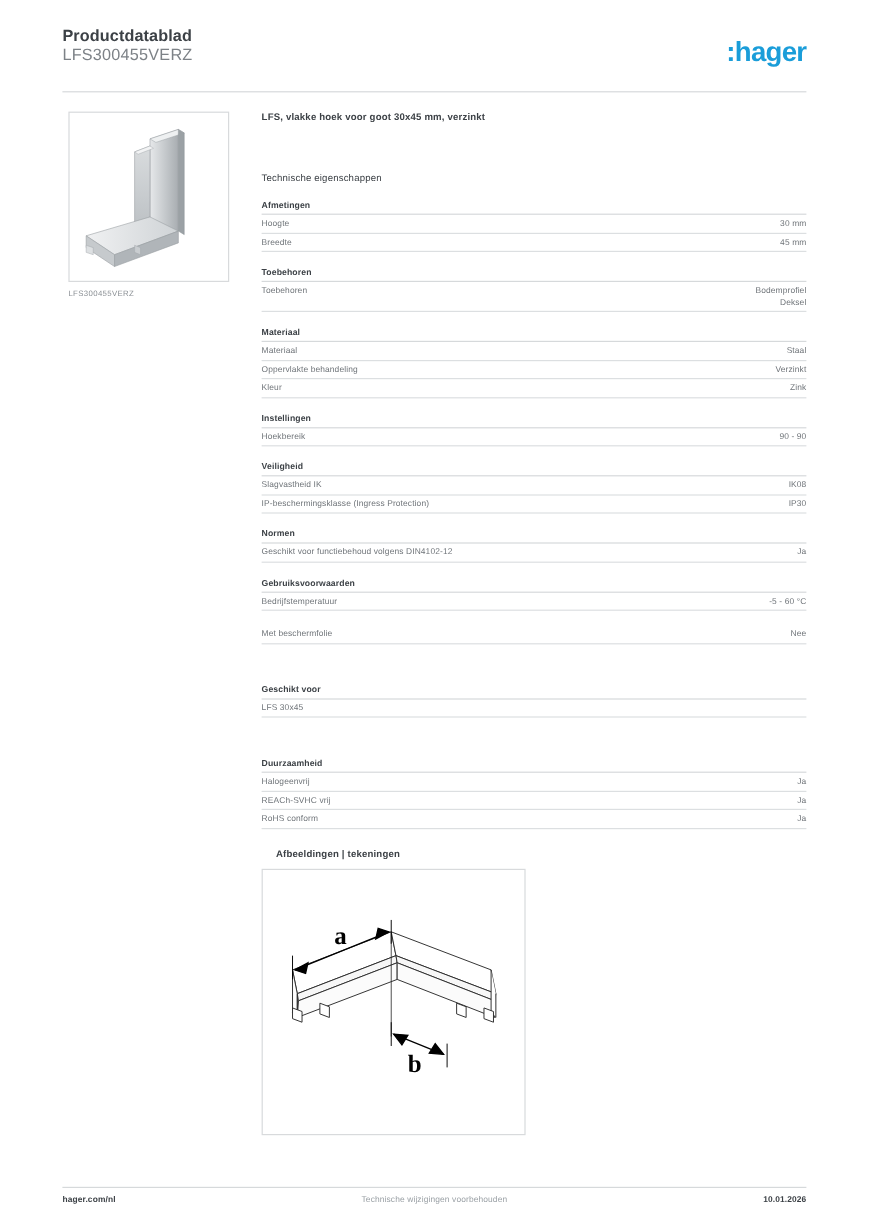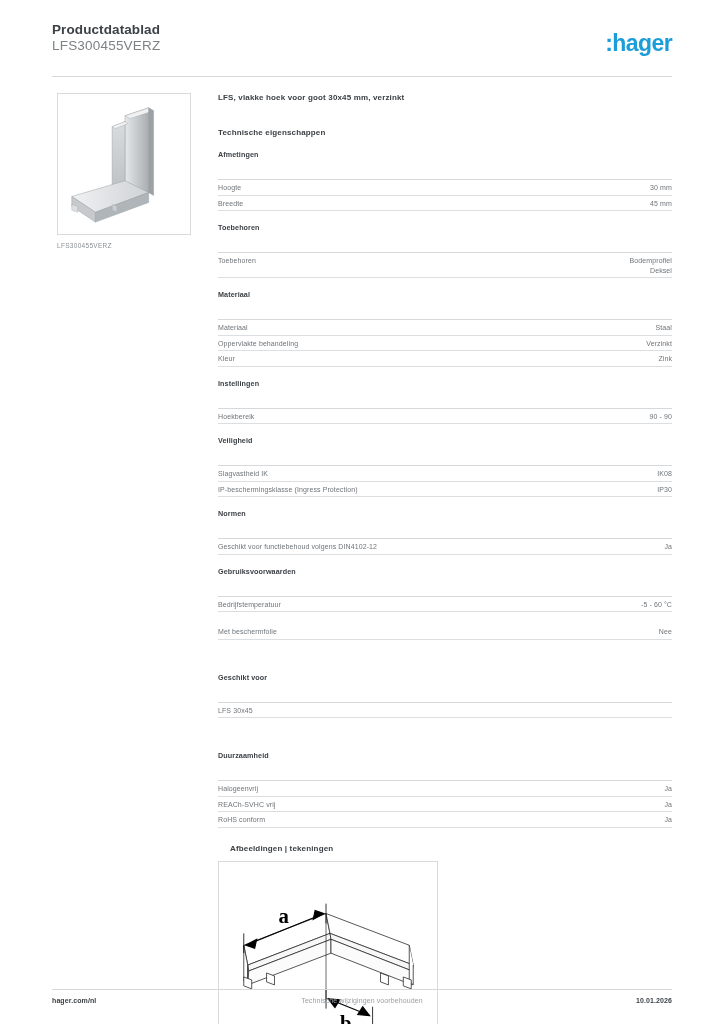--- a/index.html
+++ b/index.html
@@ -95,38 +95,38 @@
     position: absolute;
     left: 218px;
     top: 93px;
     width: 454px;
   }
   .product-name {
     font-size: 8px;
     font-weight: bold;
     color: #3c4146;
     letter-spacing: 0.15px;
-    margin: 0 0 26px 0;
+    margin: 0 0 42px 0;
   }
   .section-title {
     font-size: 8px;
-    font-weight: bold;
+    font-weight: normal;
     color: #3c4146;
     letter-spacing: 0.15px;
     margin: 0 0 13px 0;
   }
   .group {
     margin-bottom: 12px;
   }
   .group-title {
     font-size: 7.2px;
     font-weight: bold;
     color: #3c4146;
     letter-spacing: 0.1px;
-    padding-bottom: 20px;
+    padding-bottom: 3px;
     border-bottom: 1px solid #d6d9db;
   }
   .row {
     display: flex;
     justify-content: space-between;
     align-items: flex-start;
     border-bottom: 1px solid #dcdfe1;
     padding: 3px 0 2px 0;
     min-height: 9px;
   }

